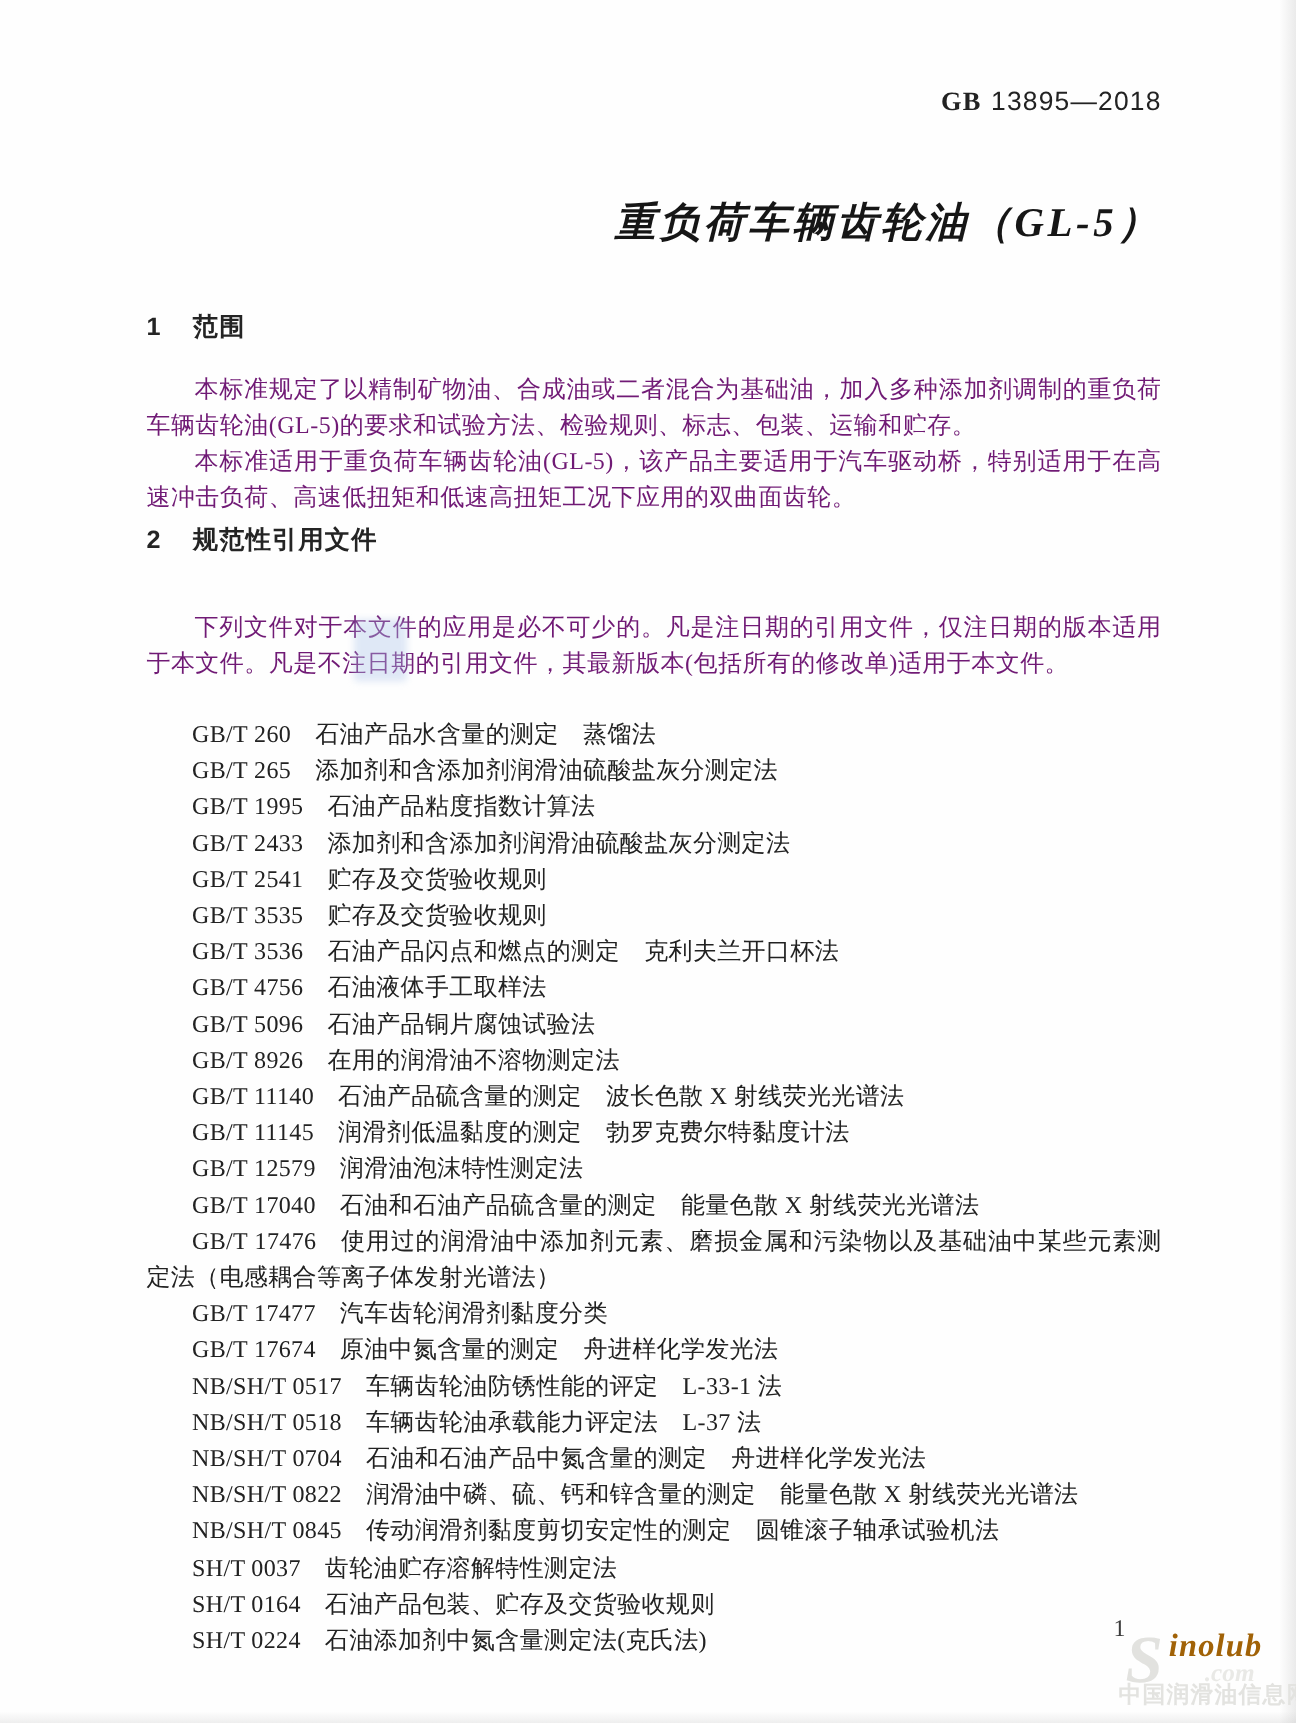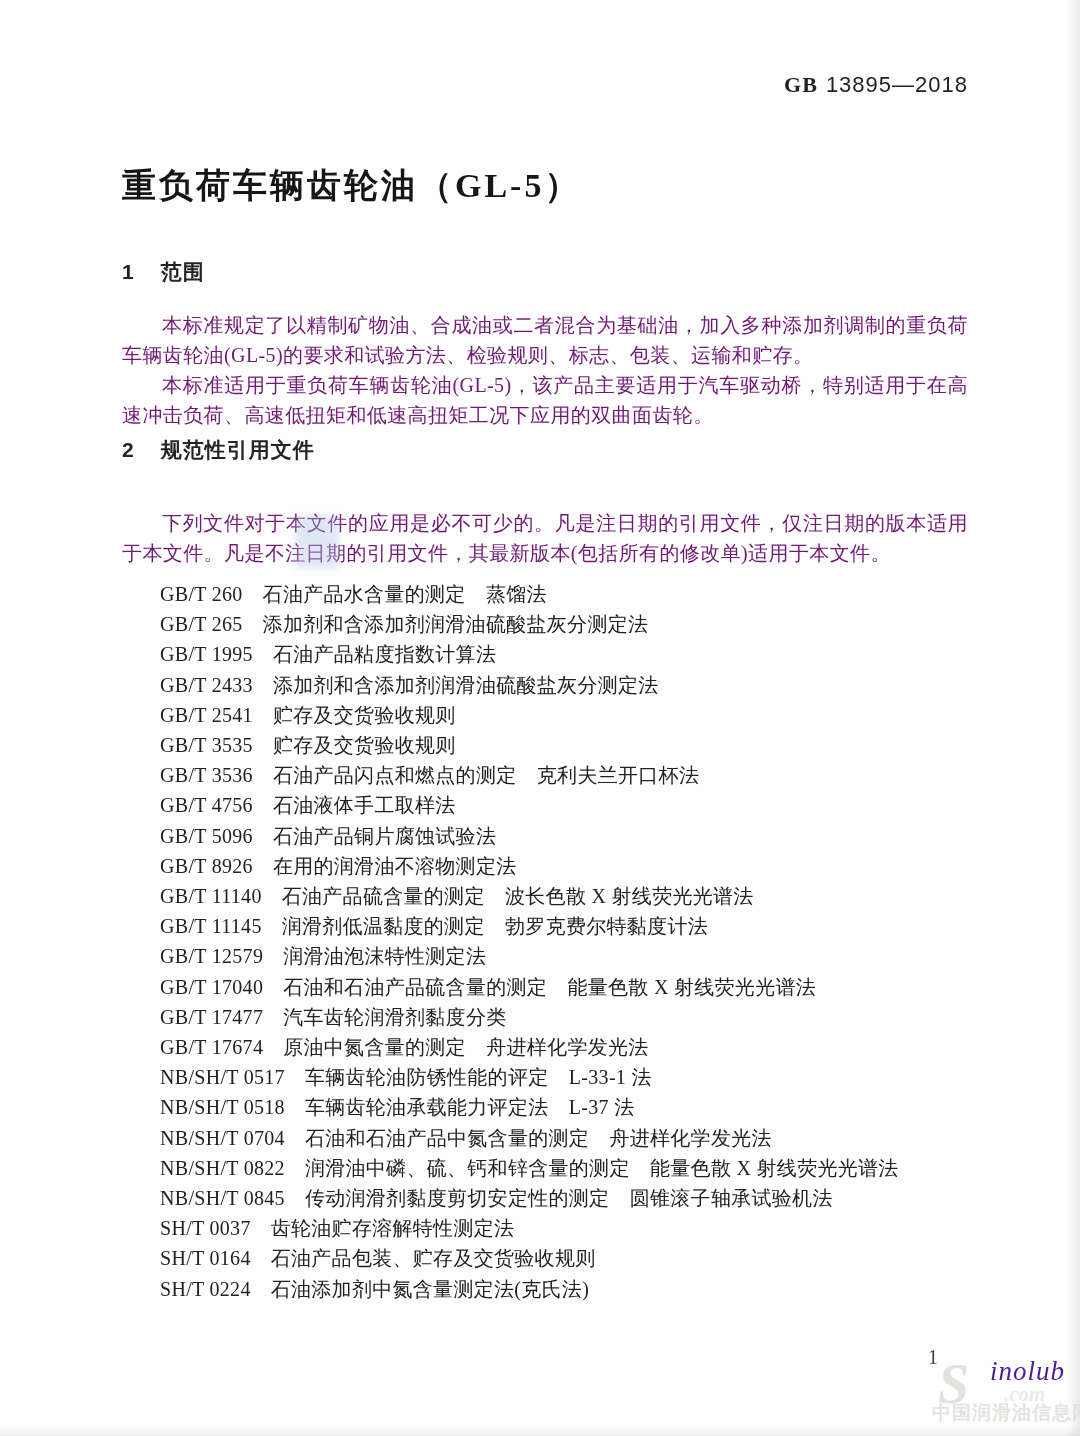--- a/index.html
+++ b/index.html
@@ -32,26 +32,27 @@
   .std-prefix { font-weight: bold; font-family: "Liberation Serif", "DejaVu Serif", serif; }
   .std-number { font-family: "Liberation Sans", "DejaVu Sans", sans-serif; font-weight: 500; margin-left: 8px; }
 
   
   .doc-title {
     position: absolute;
     top: 163px;
     left: 0;
     width: 100%;
     margin: 0;
-    text-align: left;
+    text-align: right;
     font-size: 34px;
     font-weight: bold;
     letter-spacing: 3px;
     color: #161616;
     font-family: "Liberation Serif", "DejaVu Serif", serif;
+    font-style: italic;
   }
 
   
   .sec-heading {
     position: absolute;
     left: 0;
     margin: 0;
     font-family: "Liberation Sans", "DejaVu Sans", sans-serif;
     font-size: 21px;
     font-weight: bold;
@@ -73,21 +74,21 @@
     text-indent: 2em;
     text-align: justify;
     letter-spacing: 0.4px;
     color: #701a75;
   }
 
   
   .refs {
     position: absolute;
     left: 0;
-    top: 579px;
+    top: 597px;
     width: 846px;
   }
   .ref-row {
     font-size: 20px;
     line-height: 30.2px;
     text-indent: 38px;
     text-align: justify;
     letter-spacing: 0.3px;
     color: #222;
   }
@@ -138,26 +139,26 @@
     pointer-events: none;
   }
   .wm-s {
     position: absolute; left: 8px; top: 6px;
     font-family: "Liberation Serif", "DejaVu Serif", serif;
     font-style: italic; font-weight: bold;
     font-size: 56px; line-height: 56px;
     color: #e2e2df;
   }
   .wm-inolub {
-    position: absolute; left: 60px; top: 8px;
-    font-family: "Liberation Serif", "DejaVu Serif", serif;
-    font-style: italic; font-weight: normal;
+    position: absolute; left: 44px; top: 8px;
+    font-family: "Liberation Serif", "DejaVu Serif", serif;
+    font-style: italic; font-weight: bold;
     font-size: 27px; line-height: 27px;
     letter-spacing: 1px;
-    color: #4c1d95;
+    color: #a16207;
   }
   .wm-com {
     position: absolute; left: 74px; top: 34px;
     font-family: "Liberation Serif", "DejaVu Serif", serif;
     font-style: italic; font-weight: bold;
     font-size: 21px; line-height: 21px;
     color: #e9e9e6;
   }
   .wm-caption {
     position: absolute; left: 2px; top: 53px;
@@ -250,20 +251,23 @@
   </div>
 
   <div class="ref-row">
     <span class="ref-code">GB/T 12579</span><span class="ref-title">润滑油泡沫特性测定法</span>
   </div>
 
   <div class="ref-row">
     <span class="ref-code">GB/T 17040</span><span class="ref-title">石油和石油产品硫含量的测定　能量色散 X 射线荧光光谱法</span>
   </div>
 
+  <div class="ref-row">
+    <span class="ref-code">GB/T 17476</span><span class="ref-title">使用过的润滑油中添加剂元素、磨损金属和污染物以及基础油中某些元素测定法（电感耦合等离子体发射光谱法）</span>
+  </div>
 
   <div class="ref-row">
     <span class="ref-code">GB/T 17477</span><span class="ref-title">汽车齿轮润滑剂黏度分类</span>
   </div>
 
   <div class="ref-row">
     <span class="ref-code">GB/T 17674</span><span class="ref-title">原油中氮含量的测定　舟进样化学发光法</span>
   </div>
 
   <div class="ref-row">

